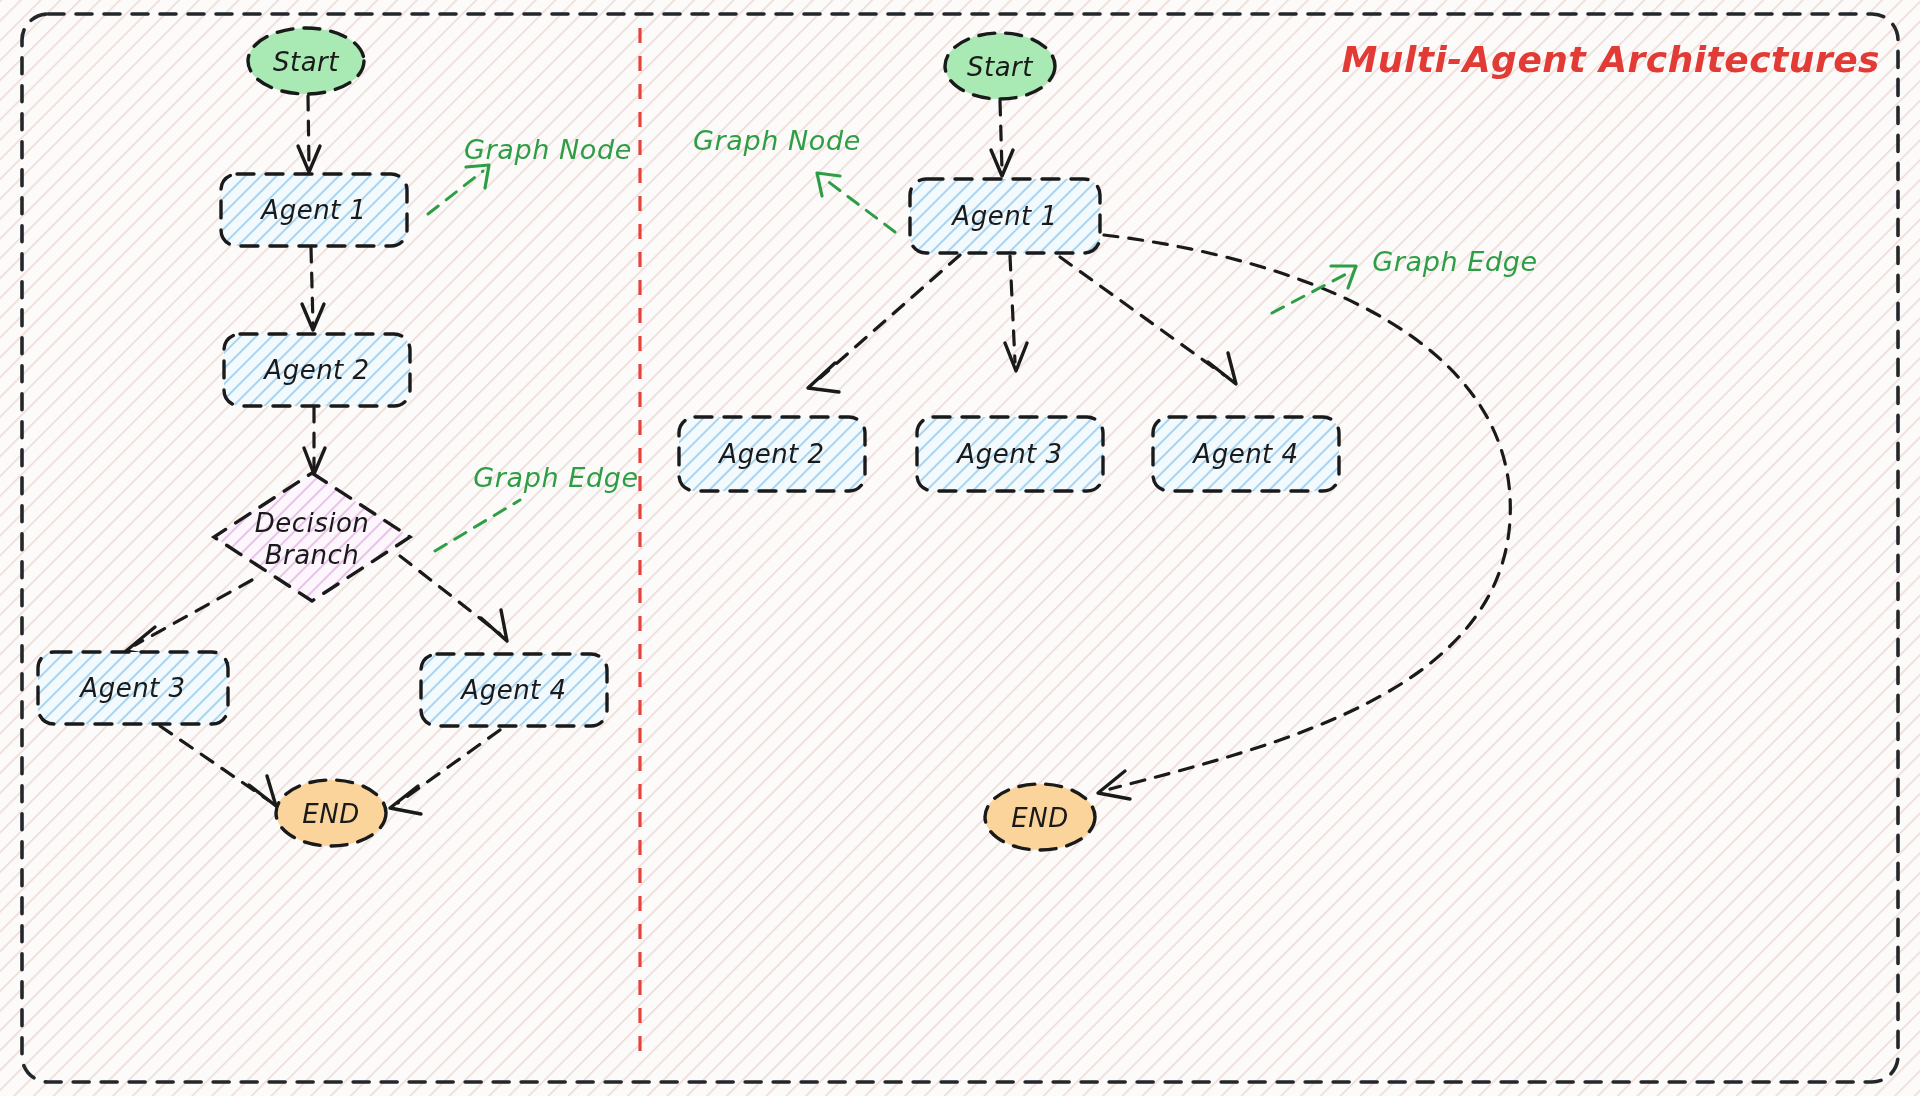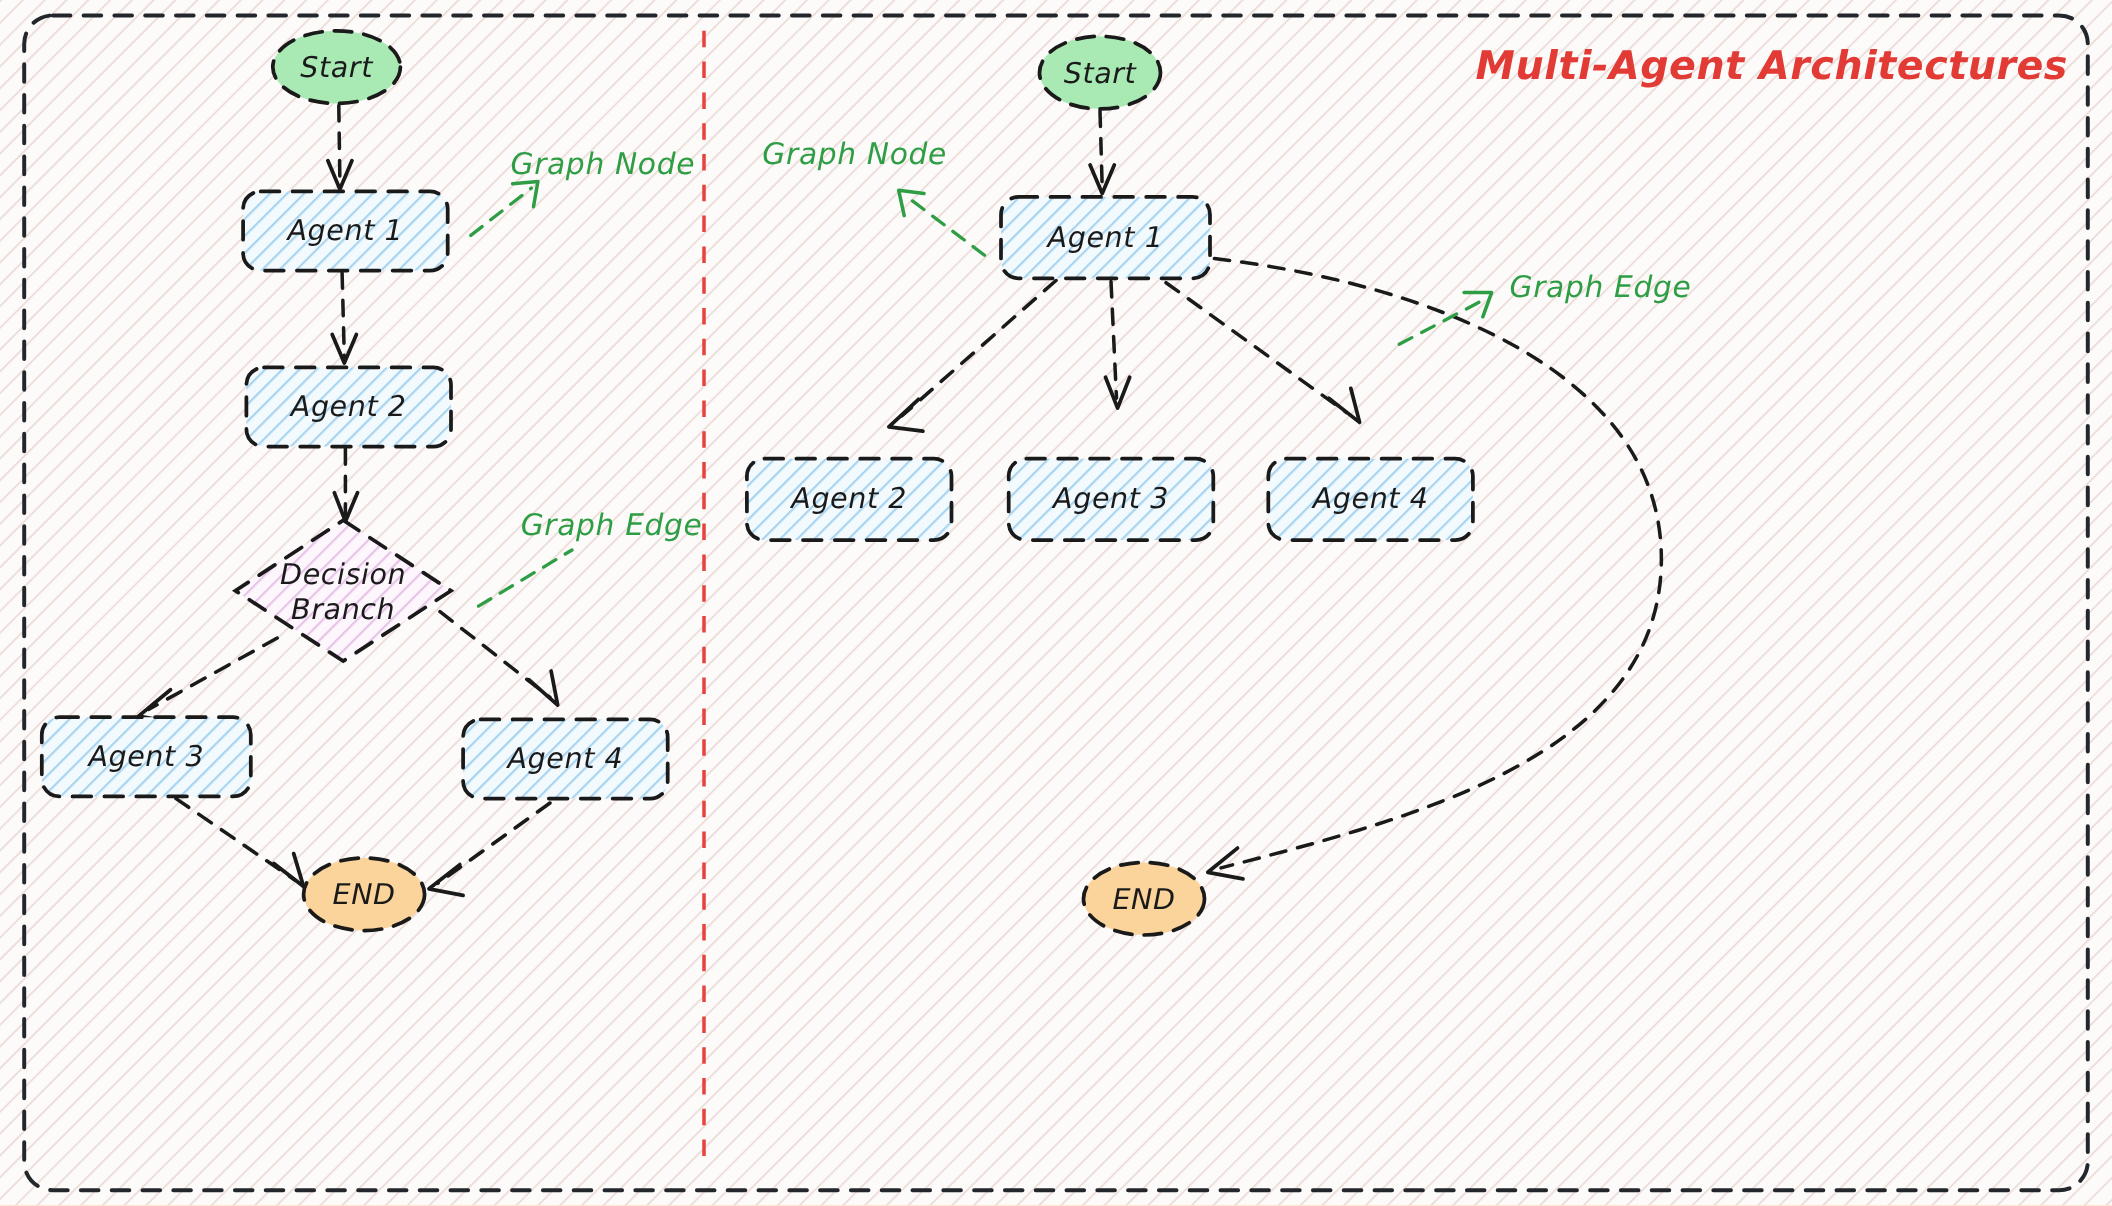--- a/index.html
+++ b/index.html
@@ -4,21 +4,21 @@
 <style>
   html, body {
     margin: 0;
     padding: 0;
     background: #ffffff;
   }
   #stage {
     position: relative;
     width: 1920px;
     height: 1096px;
-    background: #fdba74;
+    background: #a3a3a3;
     font-family: "DejaVu Sans", sans-serif;
     overflow: hidden;
   }
   #diagram-svg {
     position: absolute;
     inset: 0;
     width: 1920px;
     height: 1096px;
   }
   .node-label {

